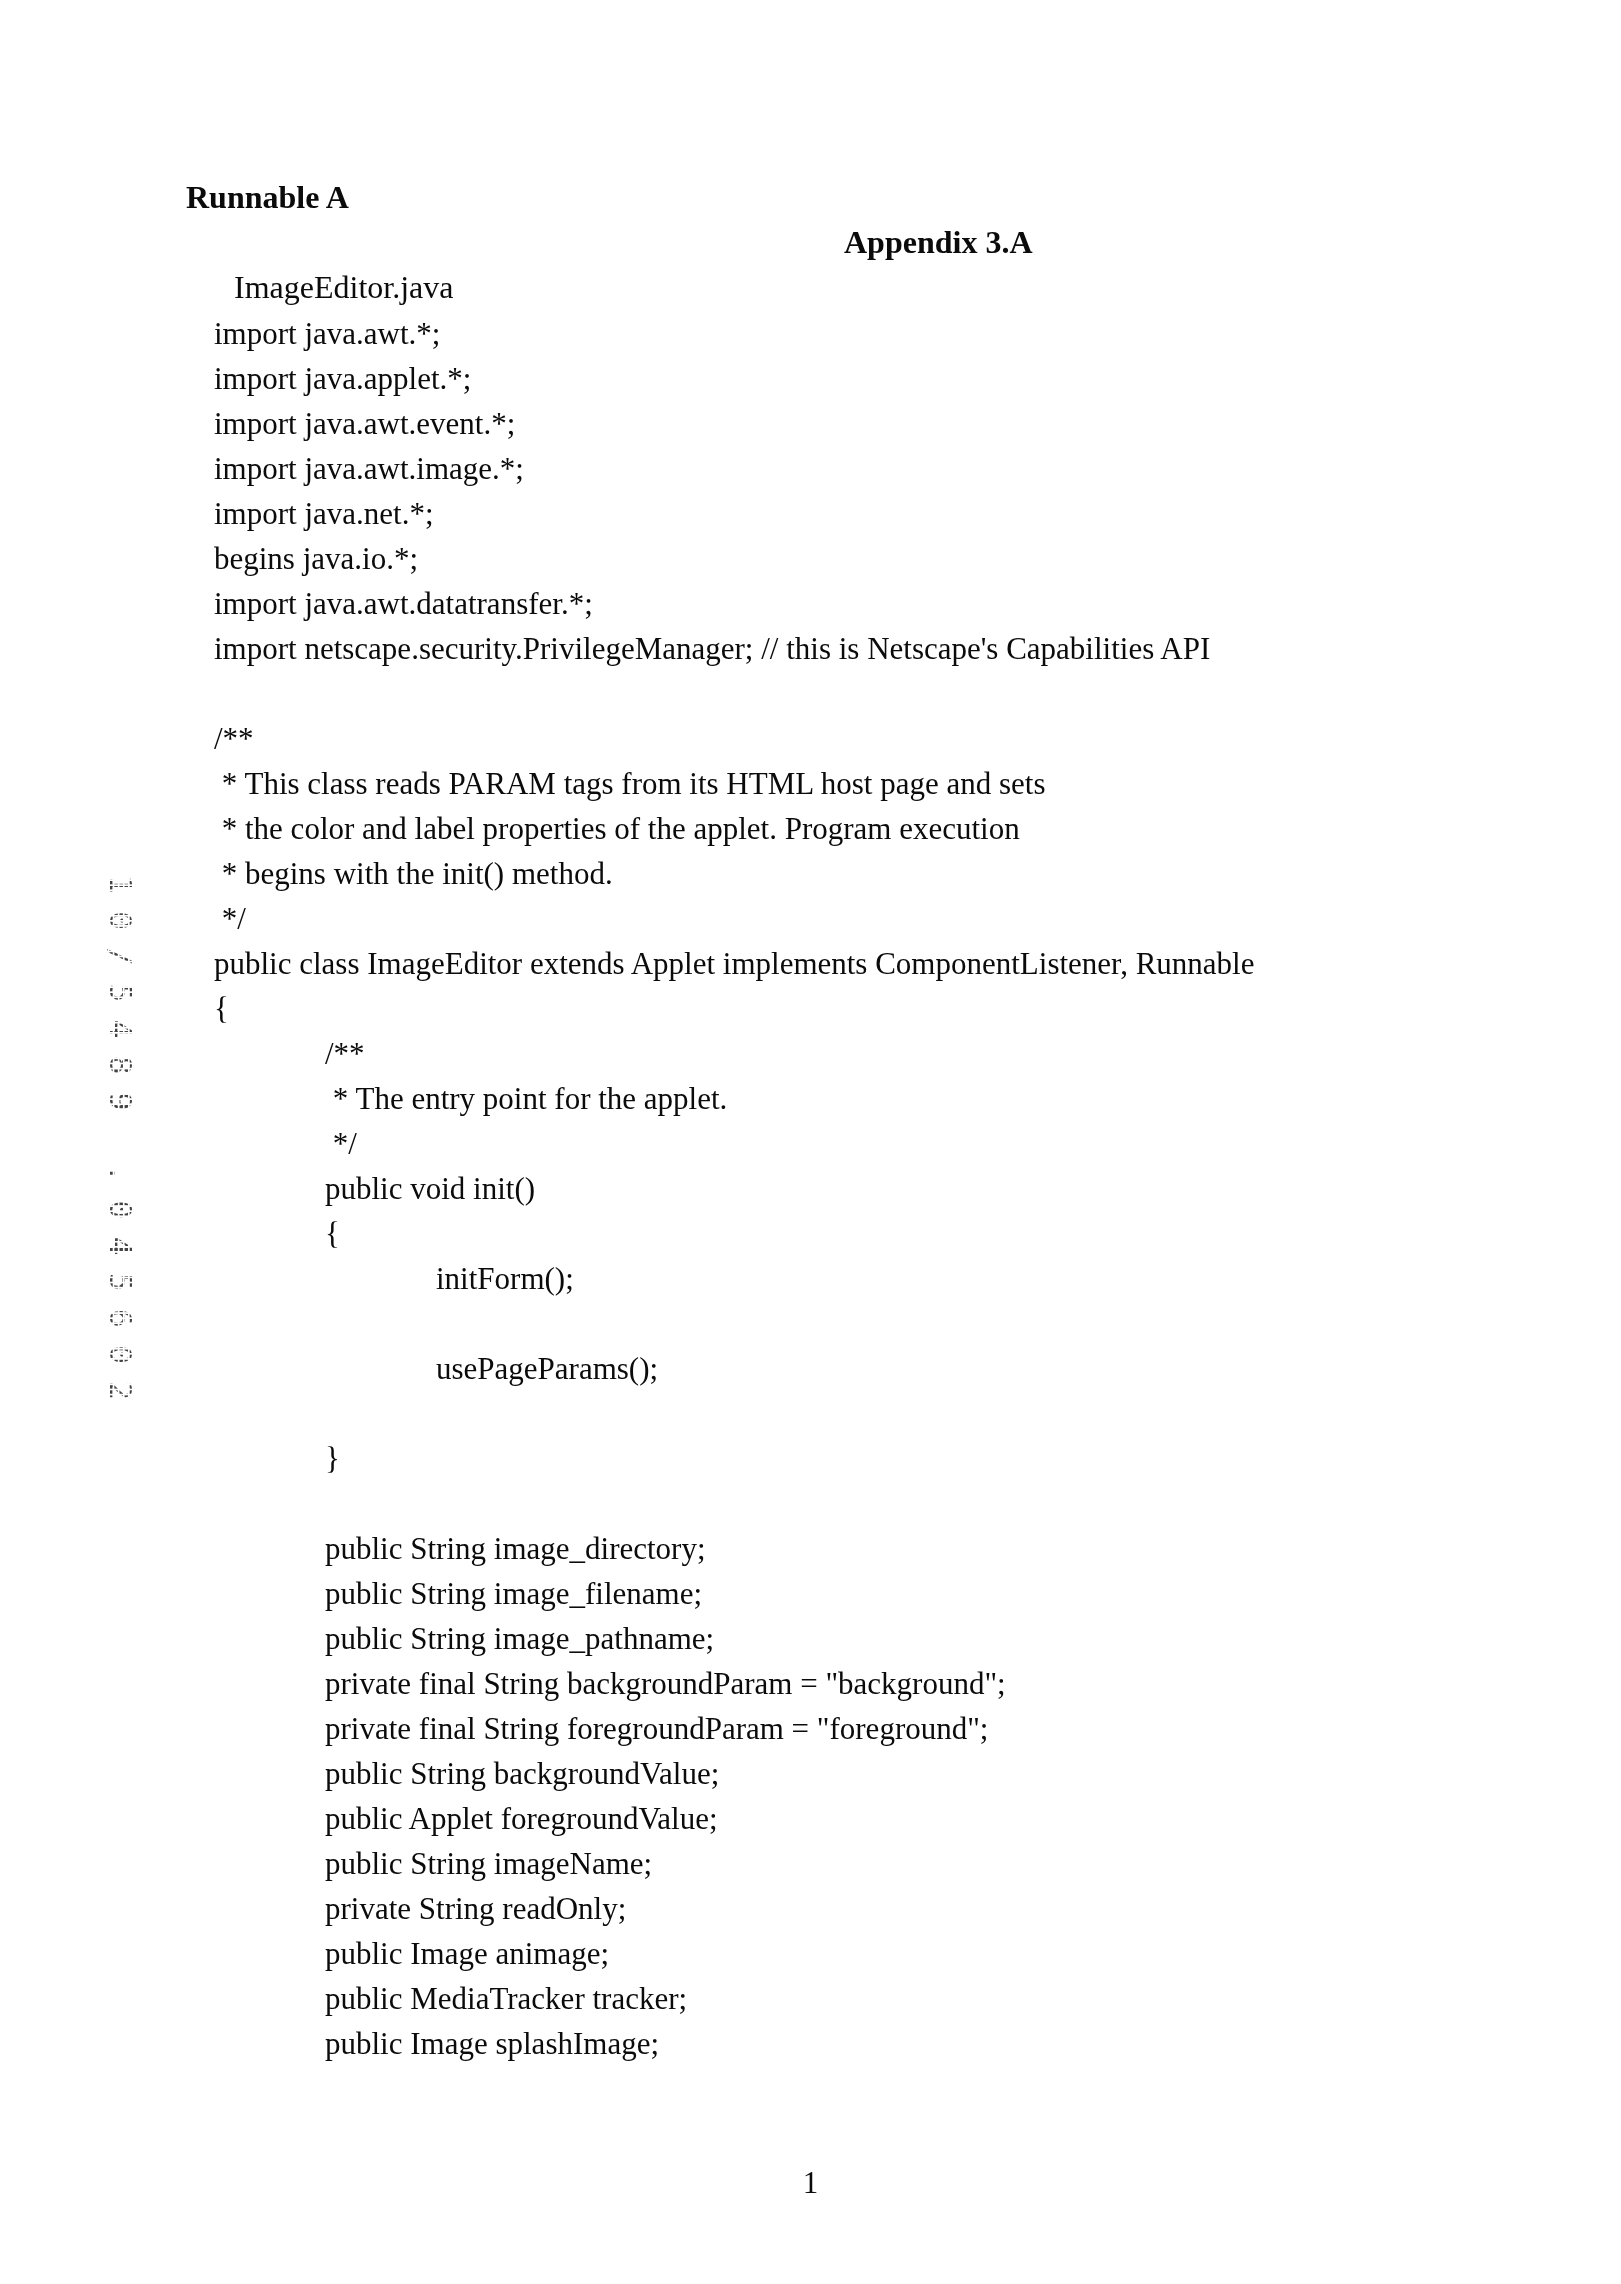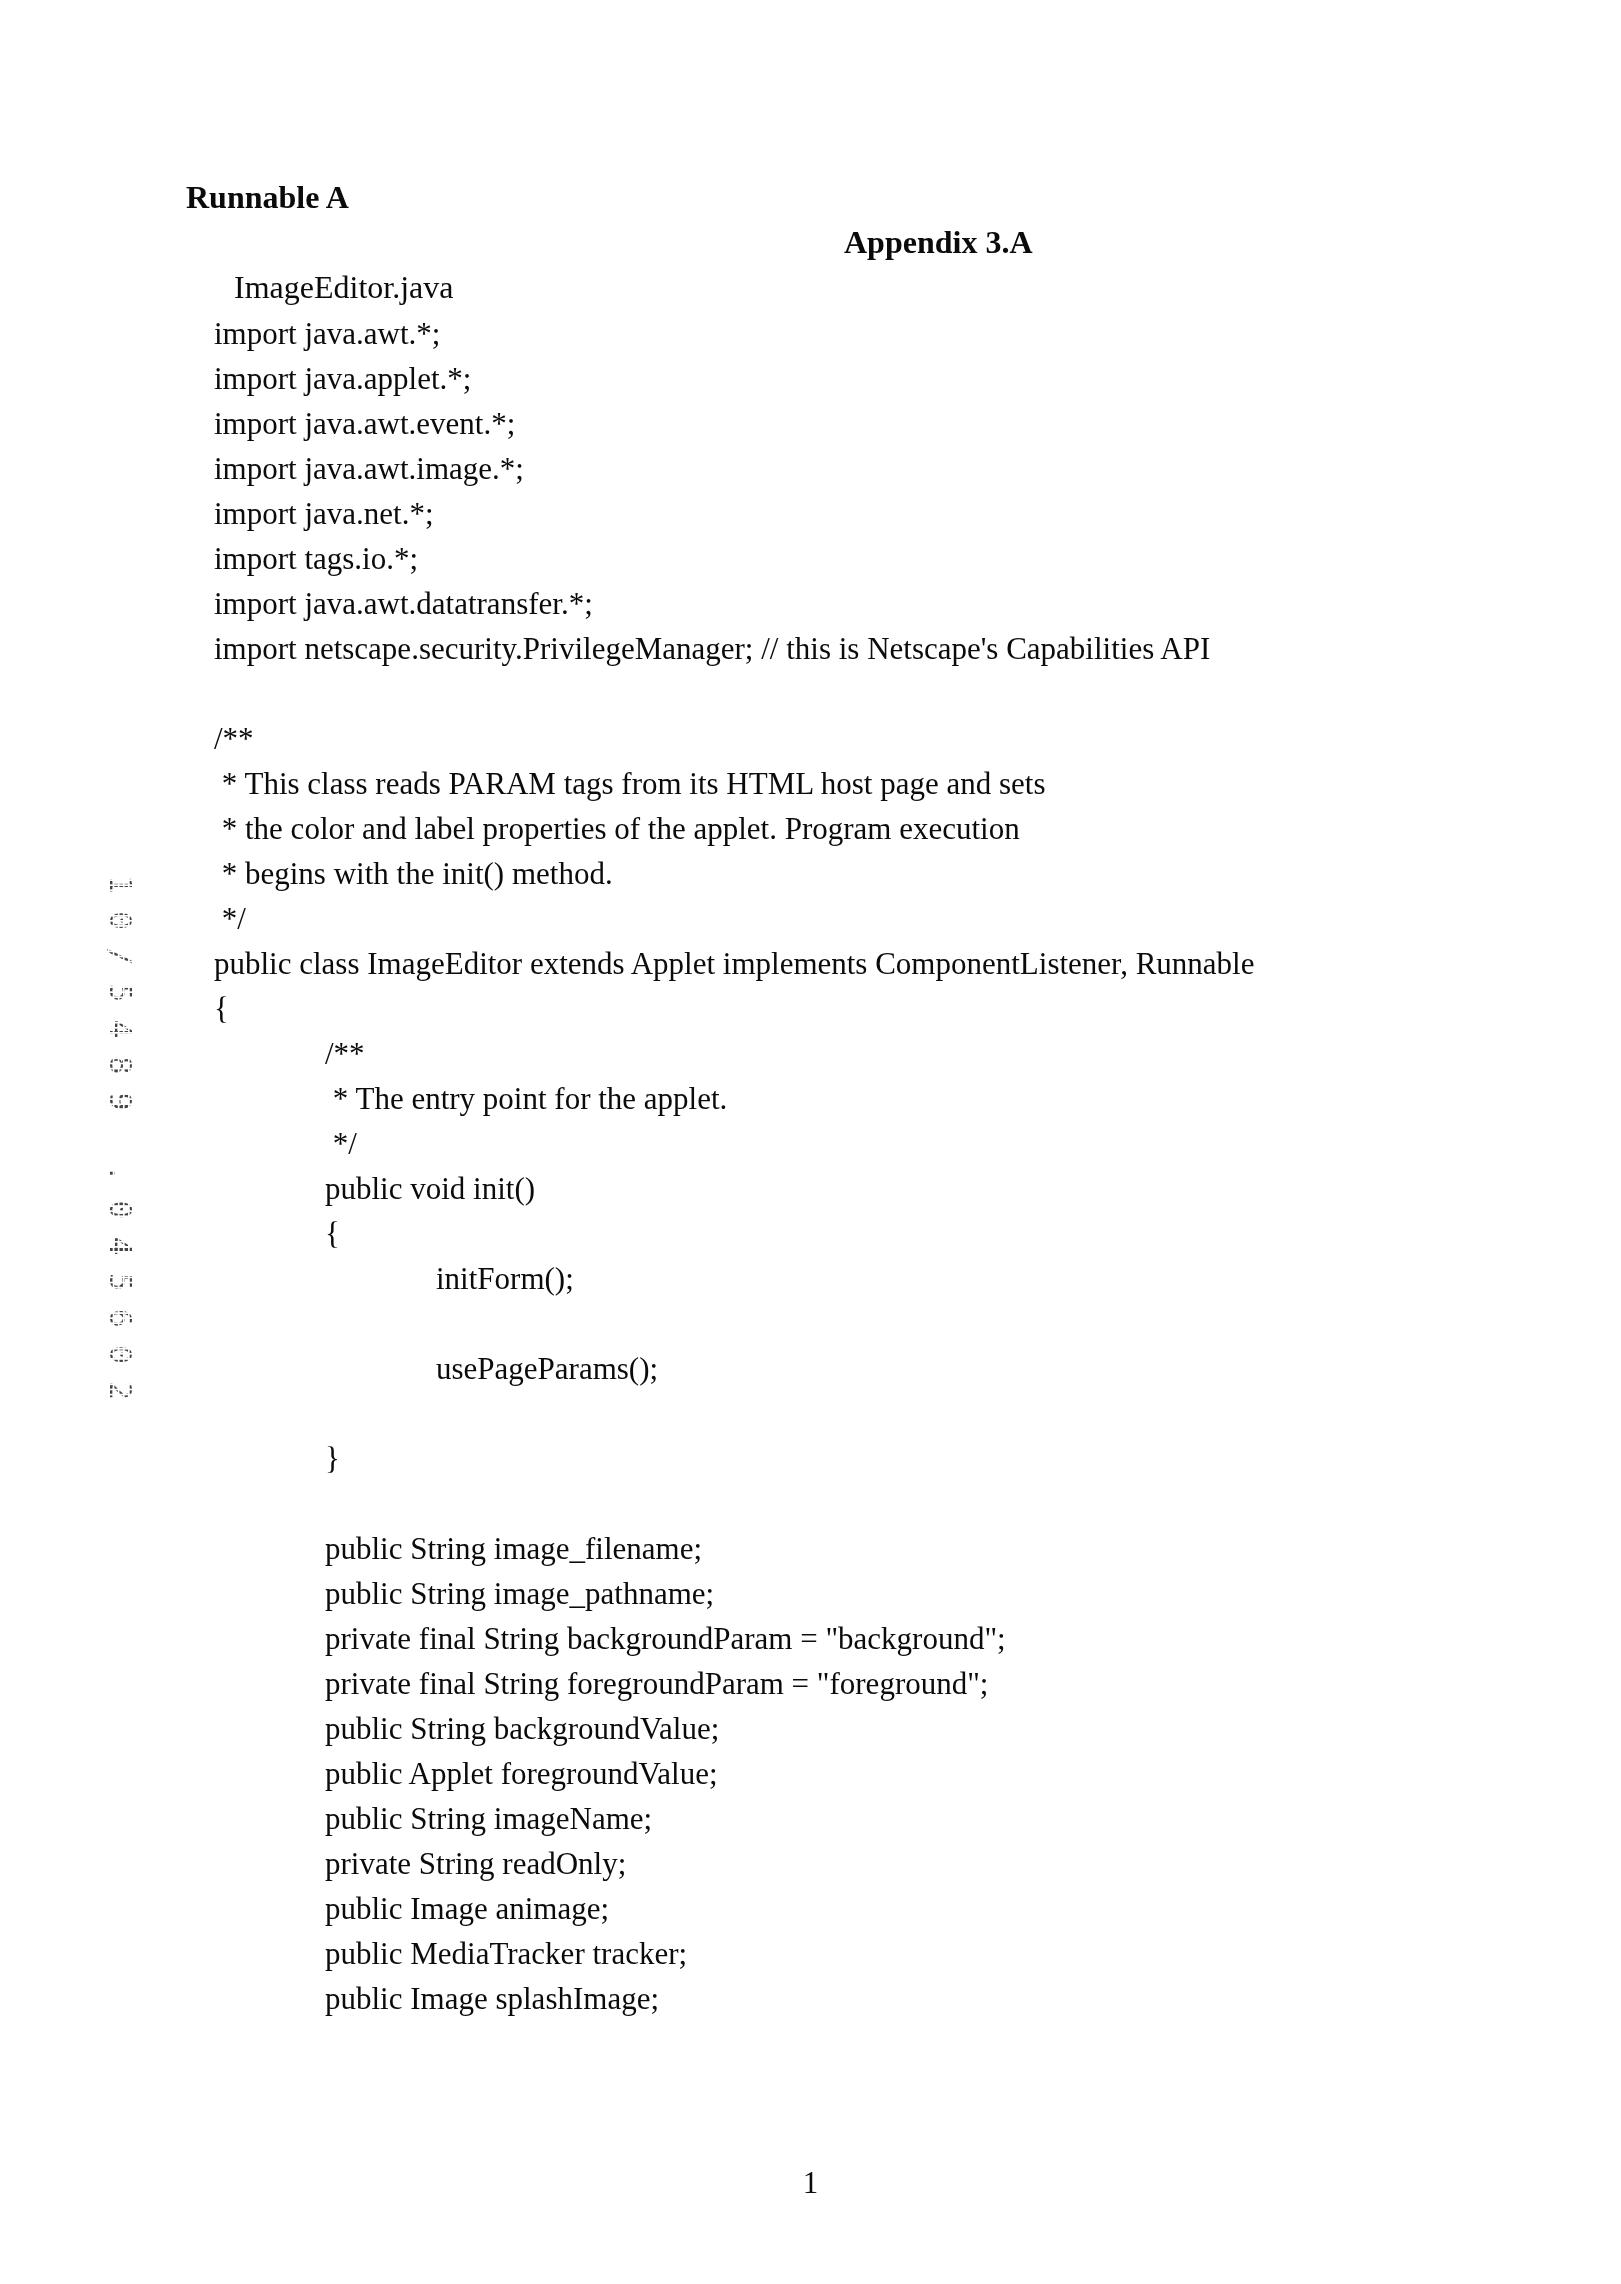--- a/index.html
+++ b/index.html
@@ -101,21 +101,21 @@
     </div>
   </div>
 
   <div class="code-block">
 
   <div class="code-line">import java.awt.*;</div>
       <div class="code-line">import java.applet.*;</div>
       <div class="code-line">import java.awt.event.*;</div>
       <div class="code-line">import java.awt.image.*;</div>
       <div class="code-line">import java.net.*;</div>
-      <div class="code-line">import tags.io.*;</div>
+      <div class="code-line">begins java.io.*;</div>
       <div class="code-line">import java.awt.datatransfer.*;</div>
       <div class="code-line">import netscape.security.PrivilegeManager; // this is Netscape's Capabilities API</div>
       <div class="code-line">&nbsp;</div>
       <div class="code-line">/**</div>
       <div class="code-line"> * This class reads PARAM tags from its HTML host page and sets</div>
       <div class="code-line"> * the color and label properties of the applet. Program execution</div>
       <div class="code-line"> * begins with the init() method.</div>
       <div class="code-line"> */</div>
       <div class="code-line">public class ImageEditor extends Applet implements ComponentListener, Runnable</div>
       <div class="code-line">{</div>
@@ -123,20 +123,21 @@
       <div class="code-line">	 * The entry point for the applet.</div>
       <div class="code-line">	 */</div>
       <div class="code-line">	public void init()</div>
       <div class="code-line">	{</div>
       <div class="code-line">		initForm();</div>
       <div class="code-line">&nbsp;</div>
       <div class="code-line">		usePageParams();</div>
       <div class="code-line">&nbsp;</div>
       <div class="code-line">	}</div>
       <div class="code-line">&nbsp;</div>
+      <div class="code-line">	public String image_directory;</div>
       <div class="code-line">	public String image_filename;</div>
       <div class="code-line">	public String image_pathname;</div>
       <div class="code-line">	private final String backgroundParam = "background";</div>
       <div class="code-line">	private final String foregroundParam = "foreground";</div>
       <div class="code-line">	public String backgroundValue;</div>
       <div class="code-line">	public Applet foregroundValue;</div>
       <div class="code-line">	public String imageName;</div>
       <div class="code-line">	private String readOnly;</div>
       <div class="code-line">	public Image animage;</div>
       <div class="code-line">	public MediaTracker tracker;</div>

